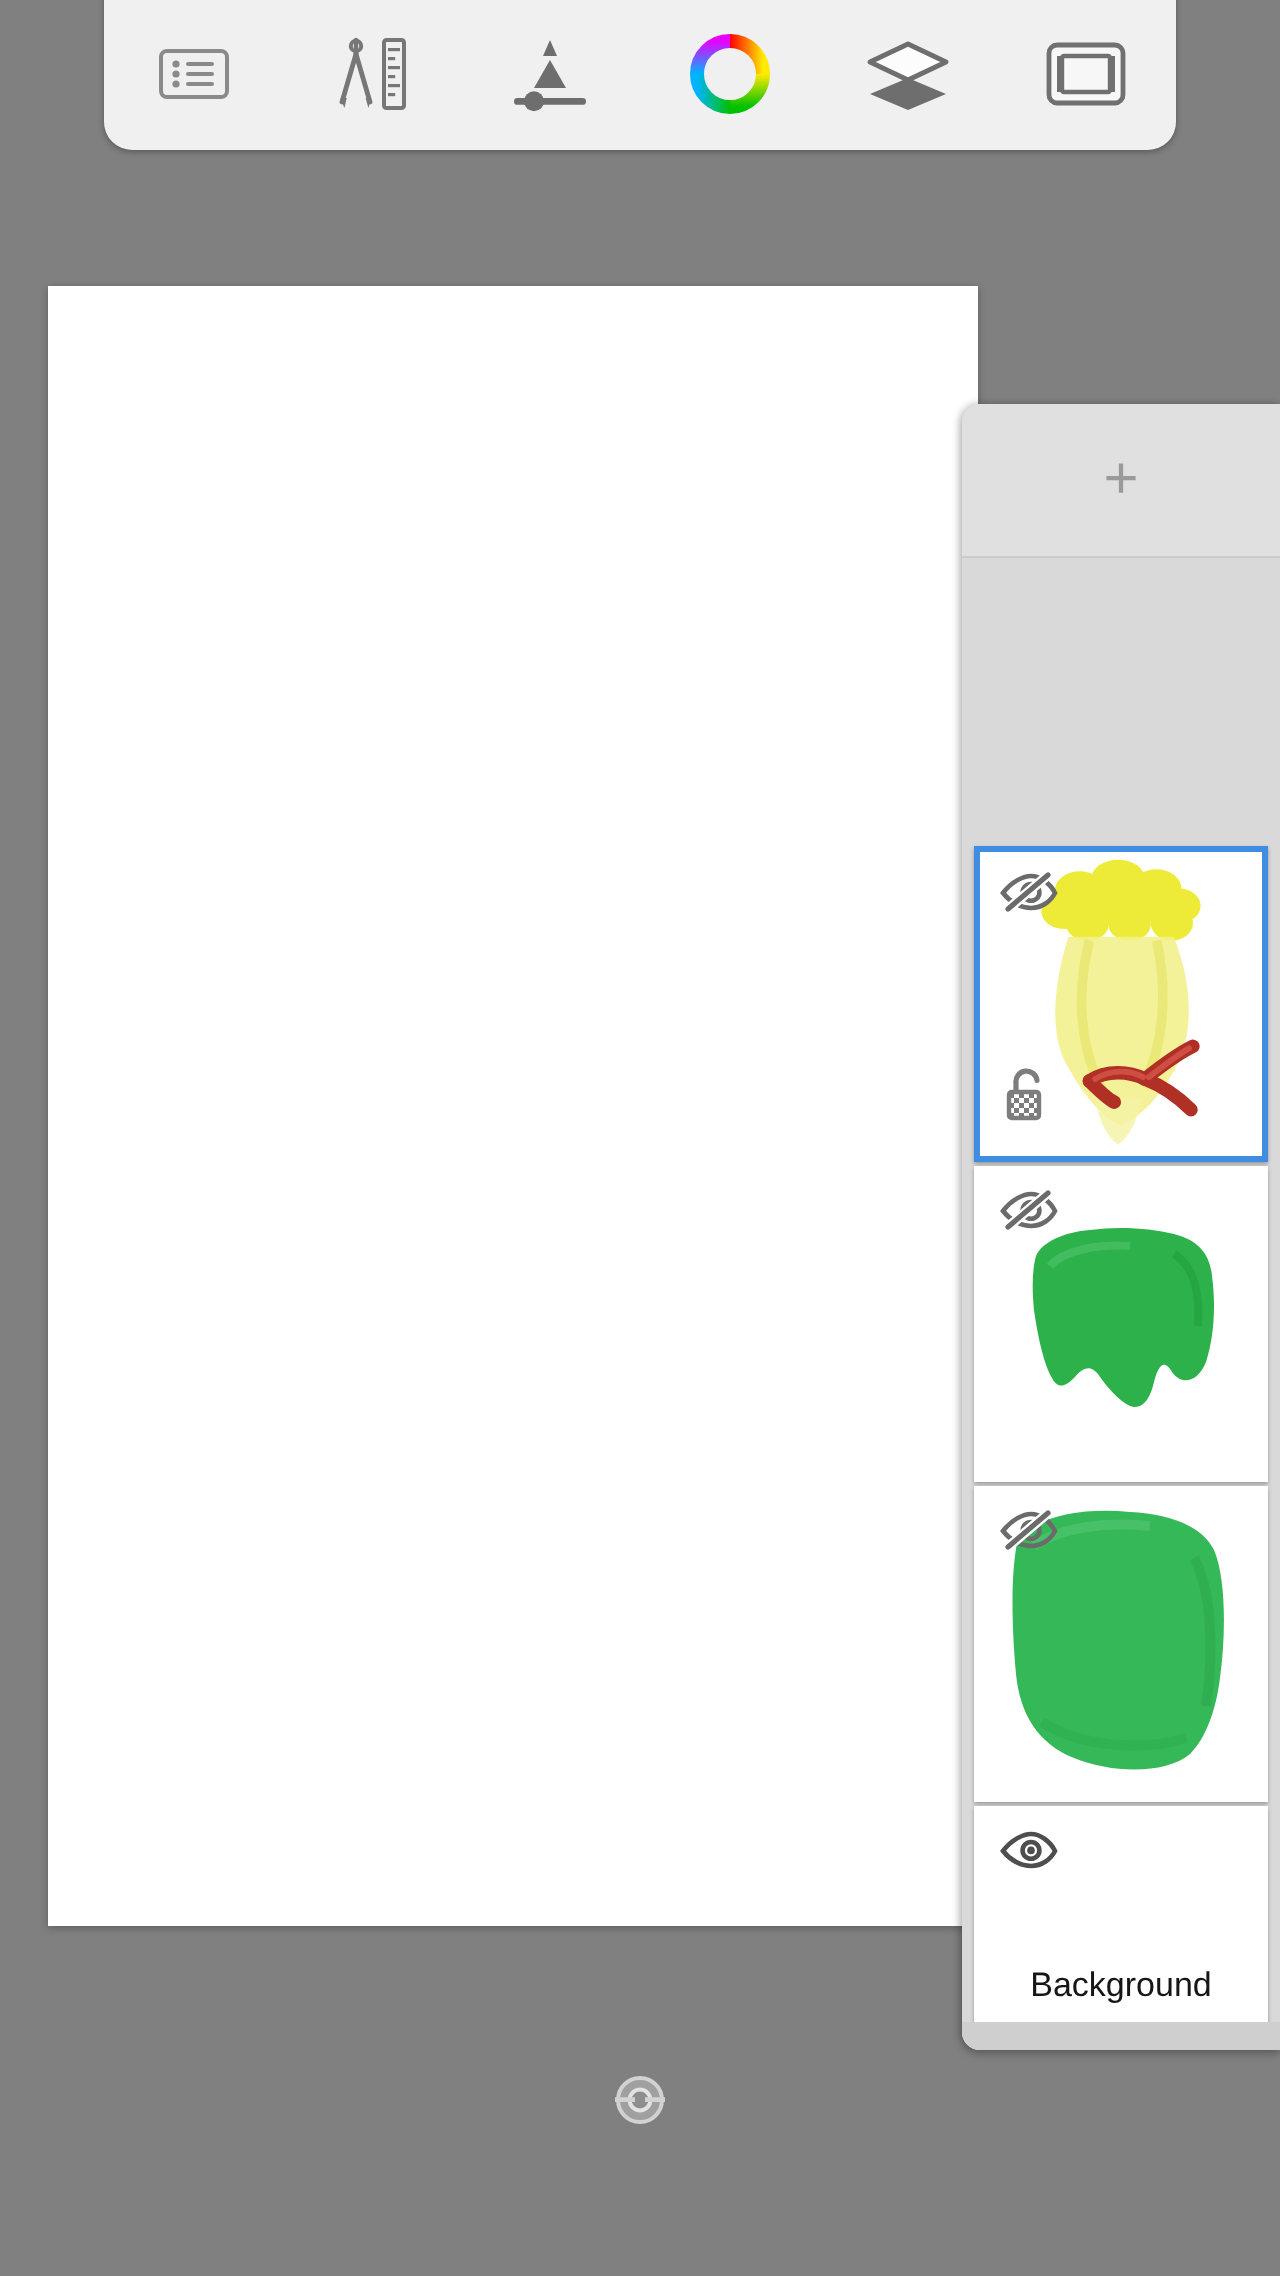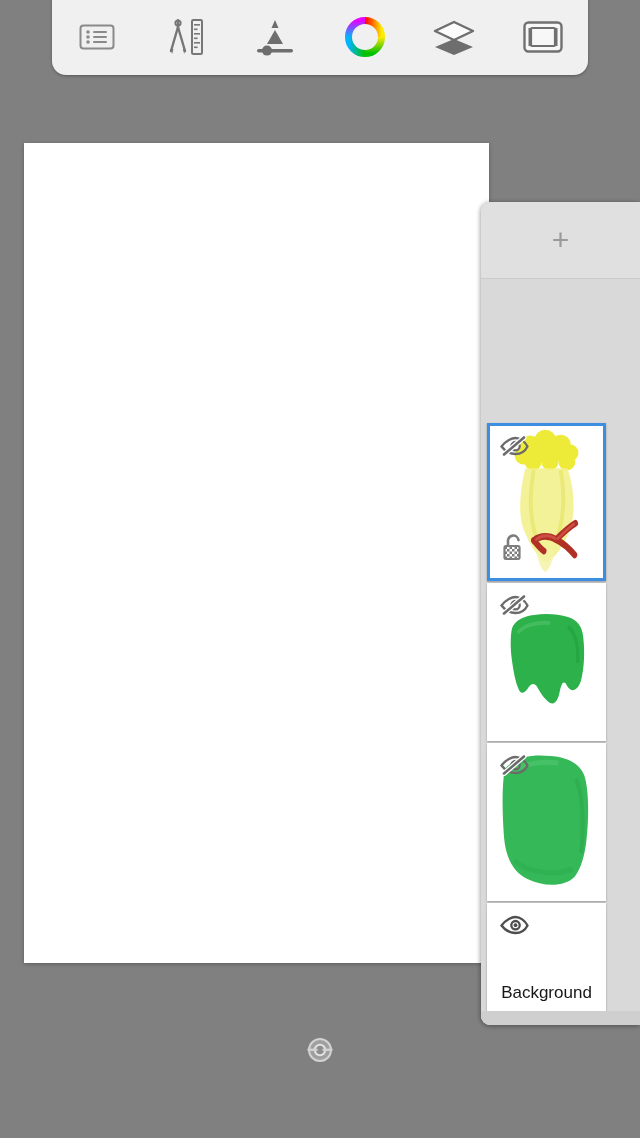--- a/index.html
+++ b/index.html
@@ -91,21 +91,21 @@
     background: #d9d9d9;
   }
   #layer-list {
     position: absolute;
     left: 0;
     top: 144px;
     width: 159px;
   }
   .layer-cell {
     position: relative;
-    width: 119px;
+    width: 147px;
     height: 158px;
     margin: 0 0 2px 6px;
     background: #ffffff;
     box-shadow: 0 1px 2px rgba(0,0,0,0.3);
     box-sizing: border-box;
     overflow: hidden;
     cursor: pointer;
   }
   .layer-cell.selected {
     border: 3px solid #3d8ee0;

